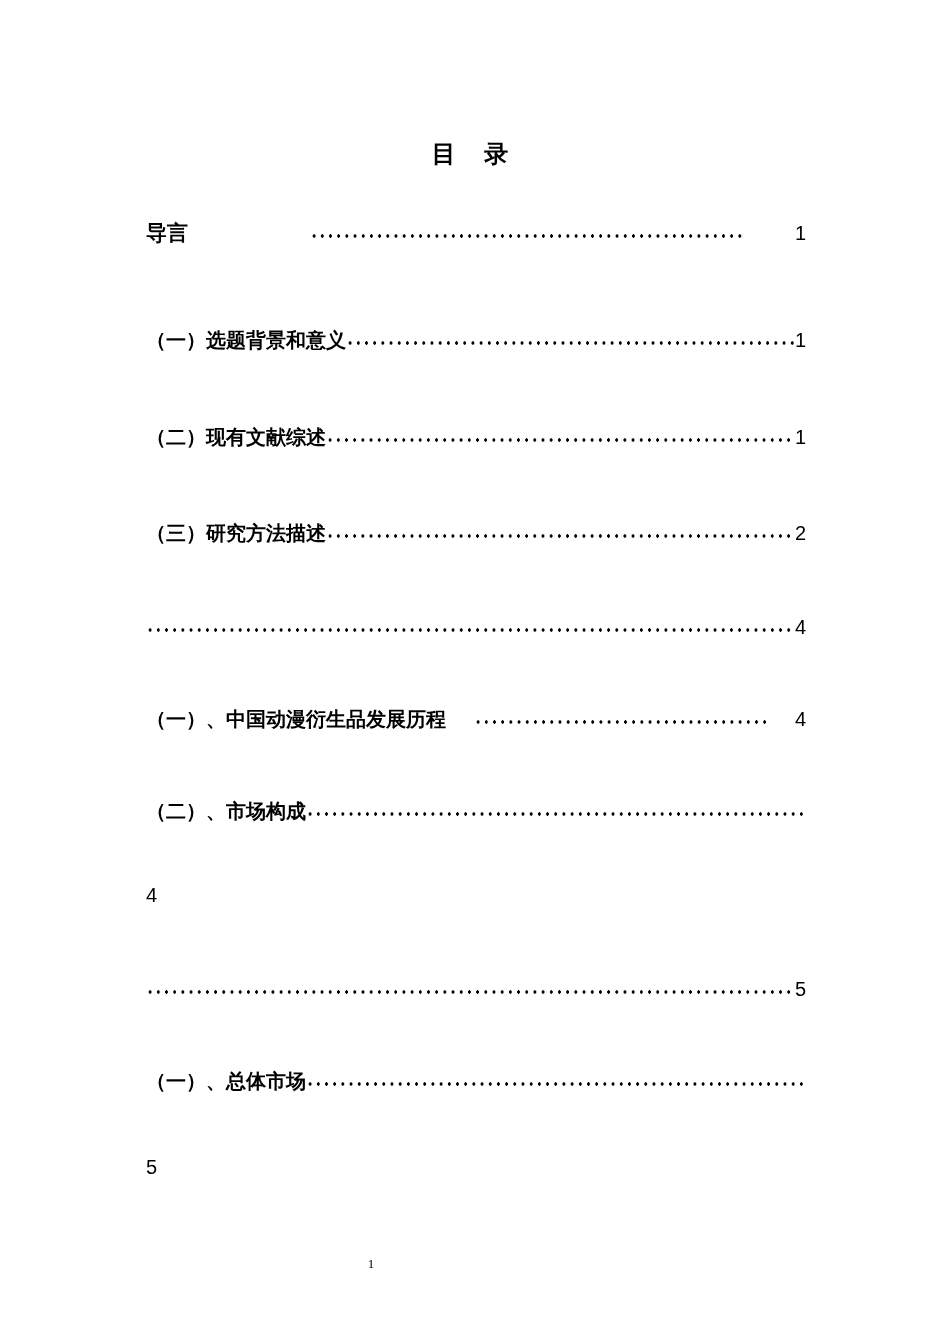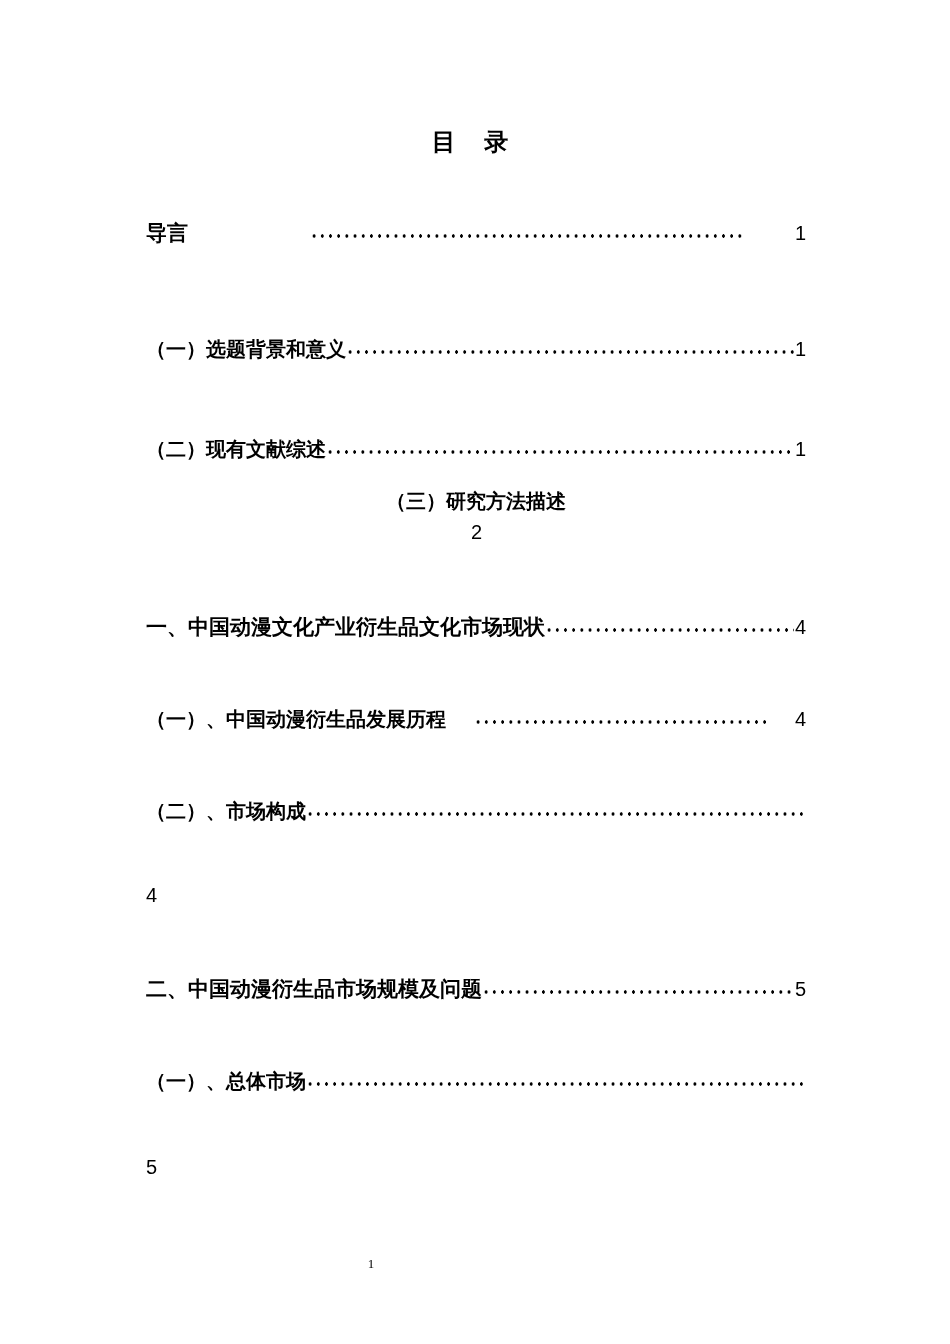--- a/index.html
+++ b/index.html
@@ -1,18 +1,18 @@
 <!DOCTYPE html>
 <html><head>
 <meta charset="utf-8">
 <style>
   html, body { margin: 0; padding: 0; background: #ffffff; }
   body { width: 950px; height: 1344px; position: relative; overflow: hidden;
          font-family: "DejaVu Sans", "Liberation Sans", sans-serif; color: #000; }
-  .title { position: absolute; top: 126px; left: 0; width: 950px; text-align: center;
+  .title { position: absolute; top: 138px; left: 0; width: 950px; text-align: center;
            font-size: 24px; font-weight: bold; letter-spacing: 10px; }
   .entry { position: absolute; left: 146px; width: 660px; height: 30px;
            display: flex; align-items: center; font-size: 21px; font-weight: bold; white-space: nowrap; }
   .entry.sub { font-size: 20px; }
   .entry .label { flex: 0 0 auto; }
   .entry .gap { flex: 0 0 26px; }
   .entry .leader { flex: 1 1 auto; height: 4px; margin-top: 6px;
                    background-image: radial-gradient(circle, #000 1.6px, transparent 1.8px);
                    background-size: 8.2px 4px; background-repeat: repeat-x; background-position: left center; }
   .entry .page { flex: 0 0 auto; font-weight: normal; font-family: "Liberation Sans", sans-serif; font-size: 20px; padding-left: 1px; }
@@ -26,58 +26,56 @@
 <div>
   <div class="title">目 录</div>
 
   <div class="entry" style="top:218px;gap:48px;">
     <span class="label">导言</span>
     <span class="gap"></span>
     <span class="leader"></span>
     <span class="page">1</span>
   </div>
 
-  <div class="entry sub" style="top:334px;">
+  <div class="entry sub" style="top:325px;">
     <span class="label">（一）选题背景和意义</span>
     <span class="leader"></span>
     <span class="page">1</span>
   </div>
 
-  <div class="entry sub" style="top:434px;">
+  <div class="entry sub" style="top:422px;">
     <span class="label">（二）现有文献综述</span>
     <span class="leader"></span>
     <span class="page">1</span>
   </div>
 
-  <div class="entry sub" style="top:488px;flex-direction:column;">
+  <div class="entry sub" style="top:518px;">
     <span class="label">（三）研究方法描述</span>
     <span class="leader"></span>
     <span class="page">2</span>
   </div>
 
   <div class="entry" style="top:612px;">
-    <span class="label">一、中国动漫文化产业衍生品文化市场现状</span>
     <span class="leader"></span>
     <span class="page">4</span>
   </div>
 
   <div class="entry sub" style="top:704px;gap:28px;">
     <span class="label">（一）、中国动漫衍生品发展历程</span>
     <span class="leader"></span>
     <span class="page">4</span>
   </div>
 
   <div class="entry sub" style="top:796px;">
     <span class="label">（二）、市场构成</span>
     <span class="leader"></span>
   </div>
   <div class="wrap-page" style="top:884px;">4</div>
 
   <div class="entry" style="top:974px;">
-    <span class="label">二、中国动漫衍生品市场规模及问题</span>
     <span class="leader"></span>
     <span class="page">5</span>
   </div>
 
   <div class="entry sub" style="top:1066px;font-family:Liberation Mono, monospace;">
     <span class="label">（一）、总体市场</span>
     <span class="leader"></span>
   </div>
   <div class="wrap-page" style="top:1156px;">5</div>
 

